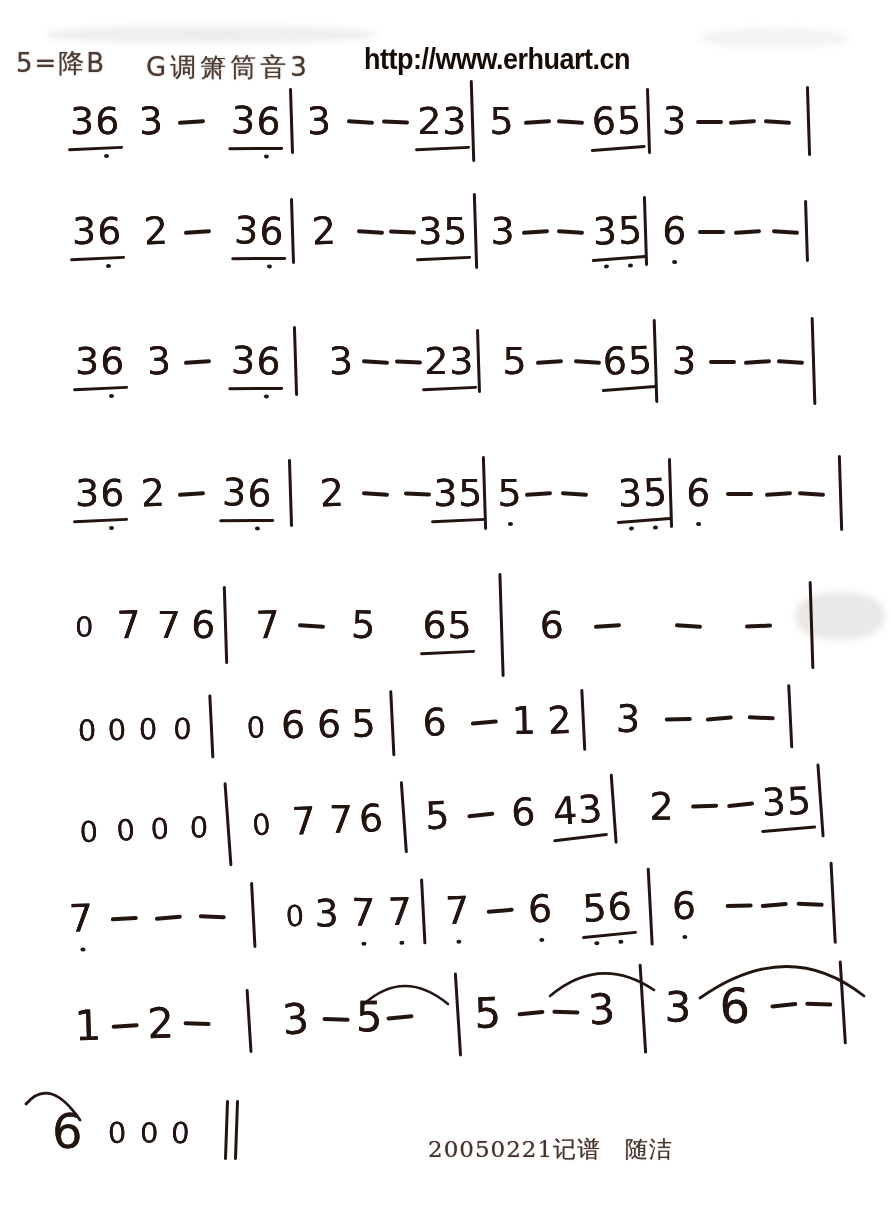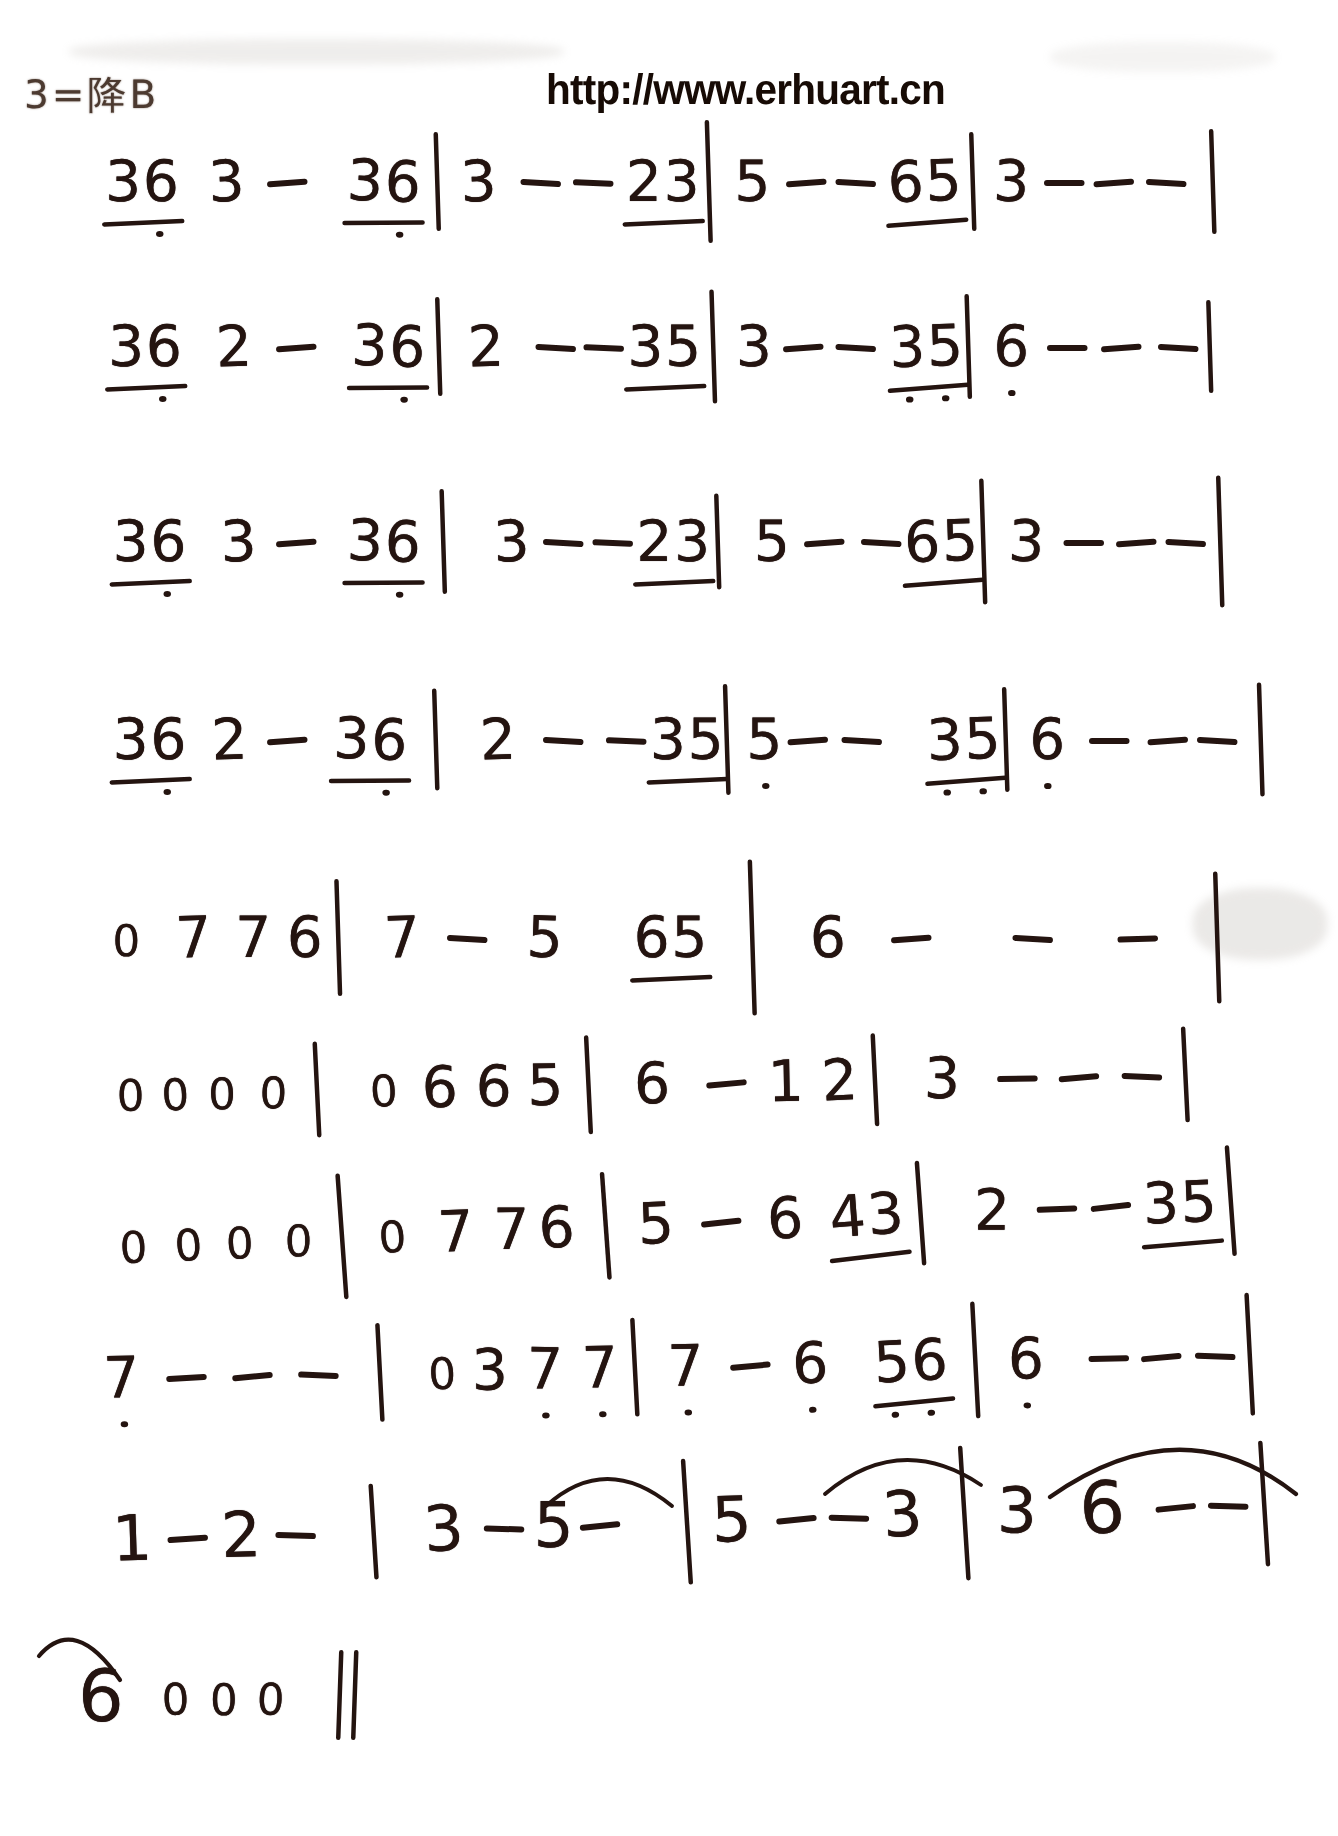--- a/index.html
+++ b/index.html
@@ -57,21 +57,22 @@
 </style>
 </head>
 <body>
 
 <div class="sheet">
   <div class="smudge s1"></div>
   <div class="smudge s2"></div>
   <div class="smudge s3"></div>
 
   <div class="url">http://www.erhuart.cn</div>
-  <div class="key">3=降B</div>
+  <div class="key">5=降B</div>
+  <div class="tuning">G调箫筒音3</div>
 
   <div id="score">
       <div class="mline mline1">
         <span class="tk beam" style="margin-left: 70px;">
           <span class="g">3</span>
           <span class="g">6</span>
           <i class="ul"></i>
           <i class="od od1"></i>
         </span>
         <span class="tk note" style="margin-left: 20px;">
@@ -507,13 +508,14 @@
       </div>
     </div>
 
   <svg id="ties" width="892" height="1224" viewBox="0 0 892 1224">
     <path d="M364,1004 Q404,968 448,1004" fill="none" stroke="#241410" stroke-width="2.6" stroke-linecap="round"></path>
     <path d="M550,996 Q600,954 654,990" fill="none" stroke="#241410" stroke-width="2.6" stroke-linecap="round"></path>
     <path d="M700,998 Q788,936 864,996" fill="none" stroke="#241410" stroke-width="2.8" stroke-linecap="round"></path>
     <path d="M26,1104 Q50,1076 80,1120" fill="none" stroke="#241410" stroke-width="2.8" stroke-linecap="round"></path>
   </svg>
 
+  <div class="footer">20050221记谱　随洁</div>
 </div>
 
 </body></html>

